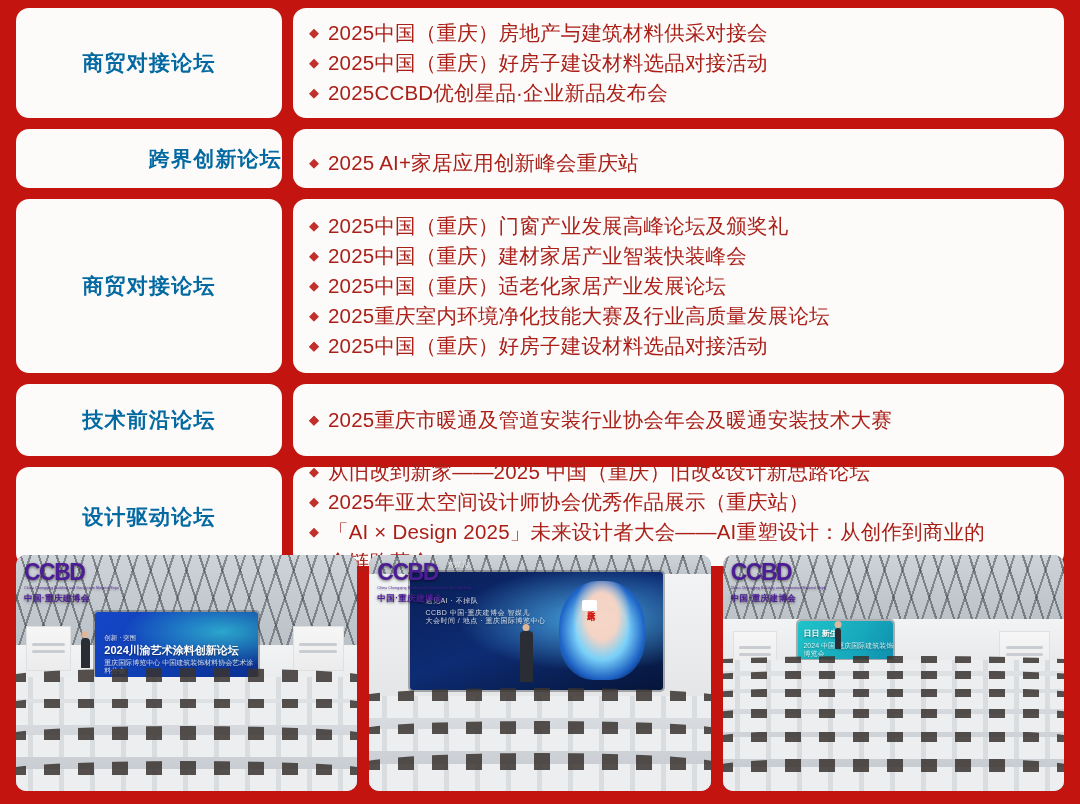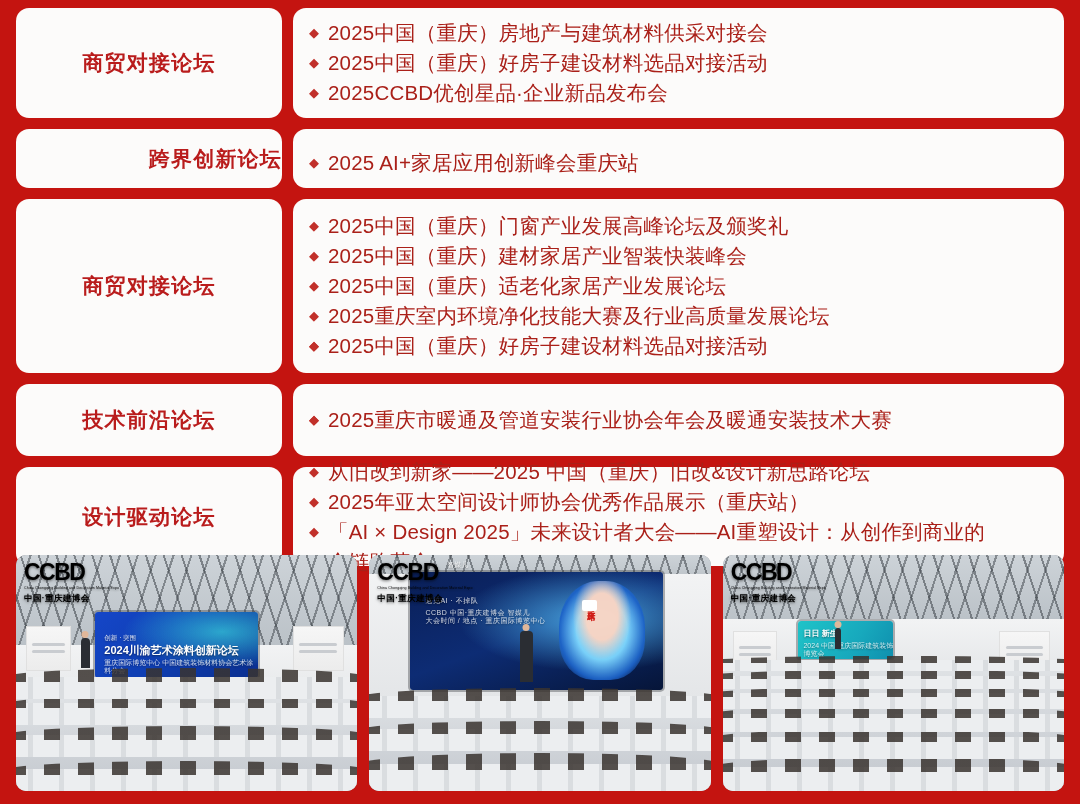--- a/index.html
+++ b/index.html
@@ -35,21 +35,21 @@
     background: #FCFBFA;
     border-radius: 13px;
     display: flex;
     align-items: center;
     justify-content: center;
     text-align: center;
   }
   .cat-label {
     font-size: 21px;
     font-weight: bold;
-    color: #b91c1c;
+    color: #0369a1;
     letter-spacing: 1.2px;
     line-height: 1.3;
   }
   .items-cell {
     flex: 1 1 auto;
     background: #FCFBFA;
     border-radius: 13px;
     padding: 10px 14px 10px 16px;
     display: flex;
     flex-direction: column;
@@ -229,21 +229,21 @@
   .sb-a { left: 3%; top: 30%; width: 13%; height: 19%; }
   .sb-b { right: 4%; top: 30%; width: 15%; height: 19%; }
   .sb-line {
     position: absolute; left: 12%; right: 12%;
     height: 3px; background: #c9ccd0; border-radius: 2px;
   }
 
   .logo {
     position: absolute;
     left: 8px; top: 6px;
-    color: #000000;
+    color: #4c1d95;
     z-index: 6;
     text-shadow: 0 1px 3px rgba(0,0,0,.55);
   }
   .logo-main {
     font-size: 23px;
     font-weight: bold;
     letter-spacing: -1.5px;
     line-height: 1;
     font-family: "Liberation Sans", sans-serif;
   }

